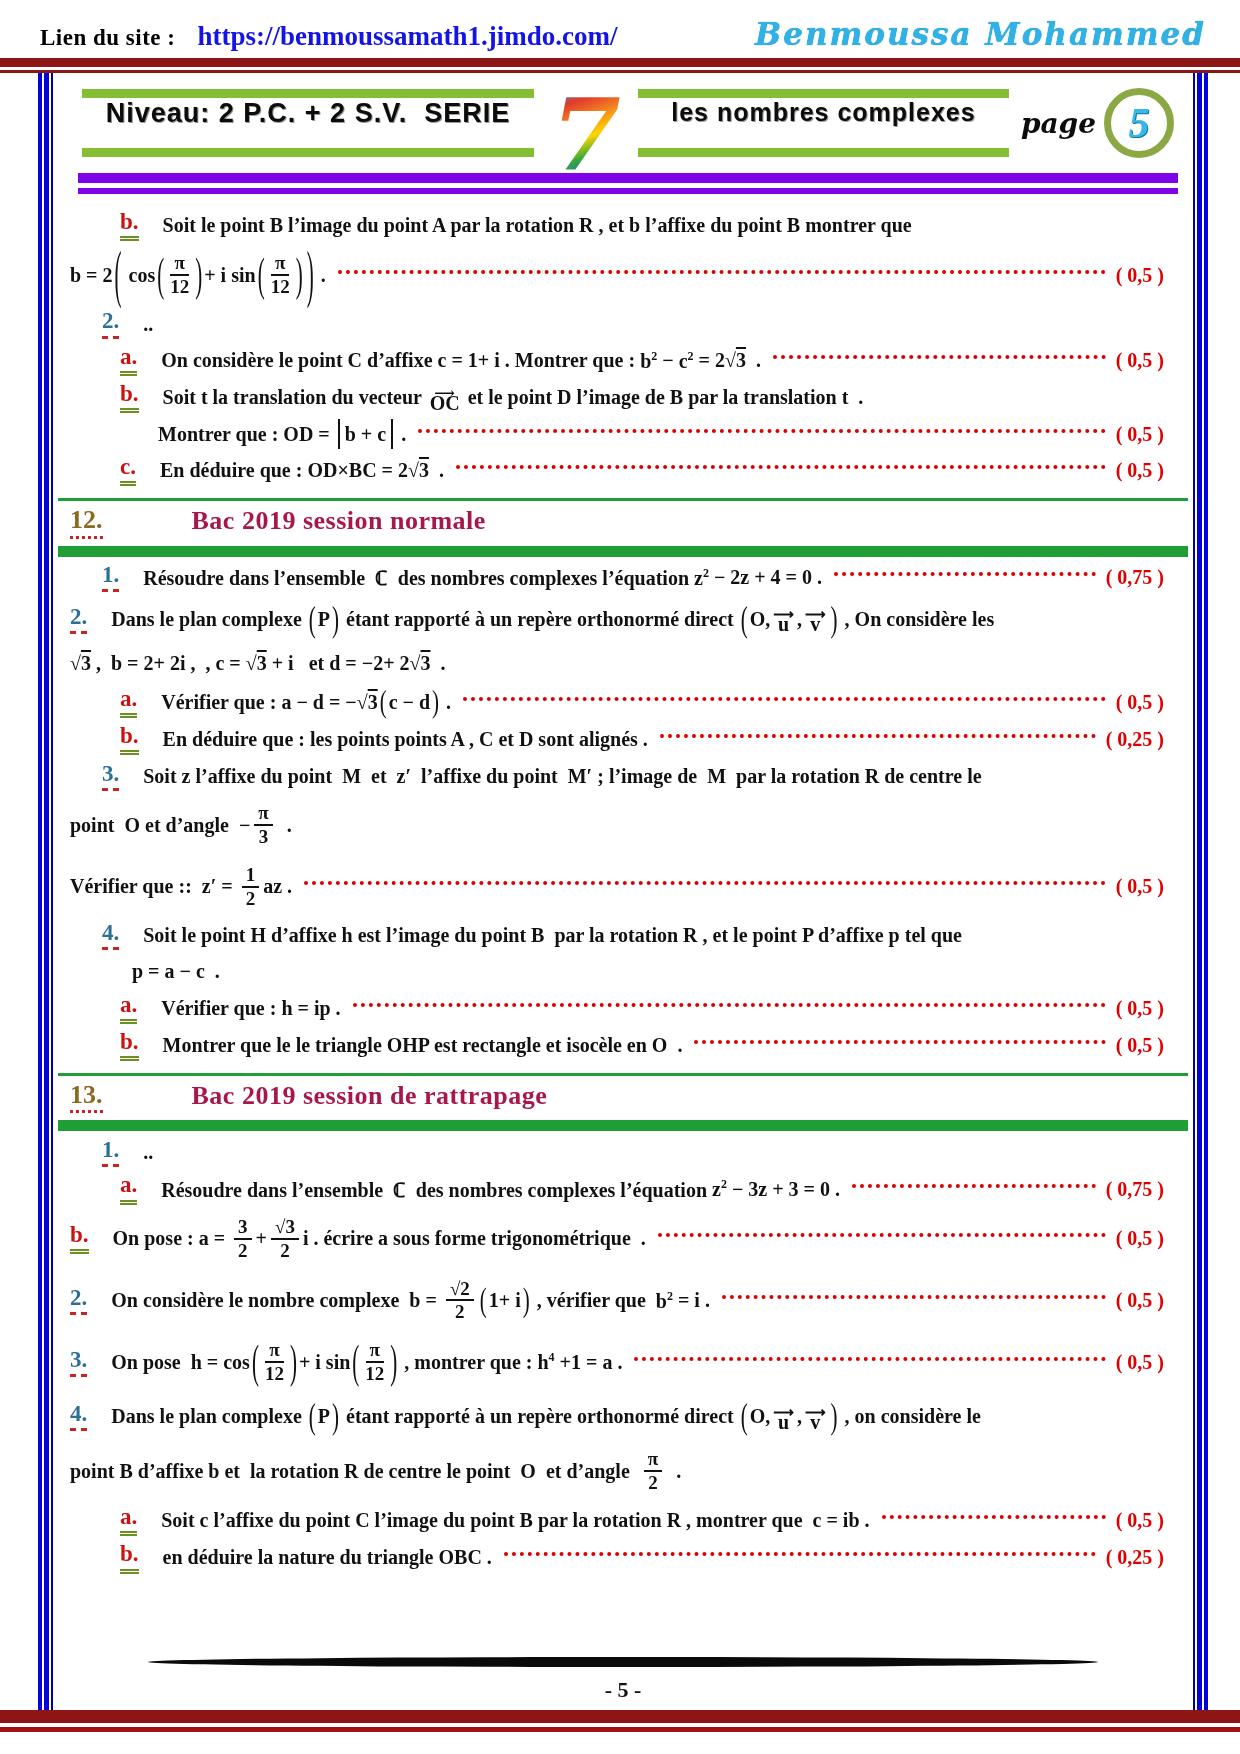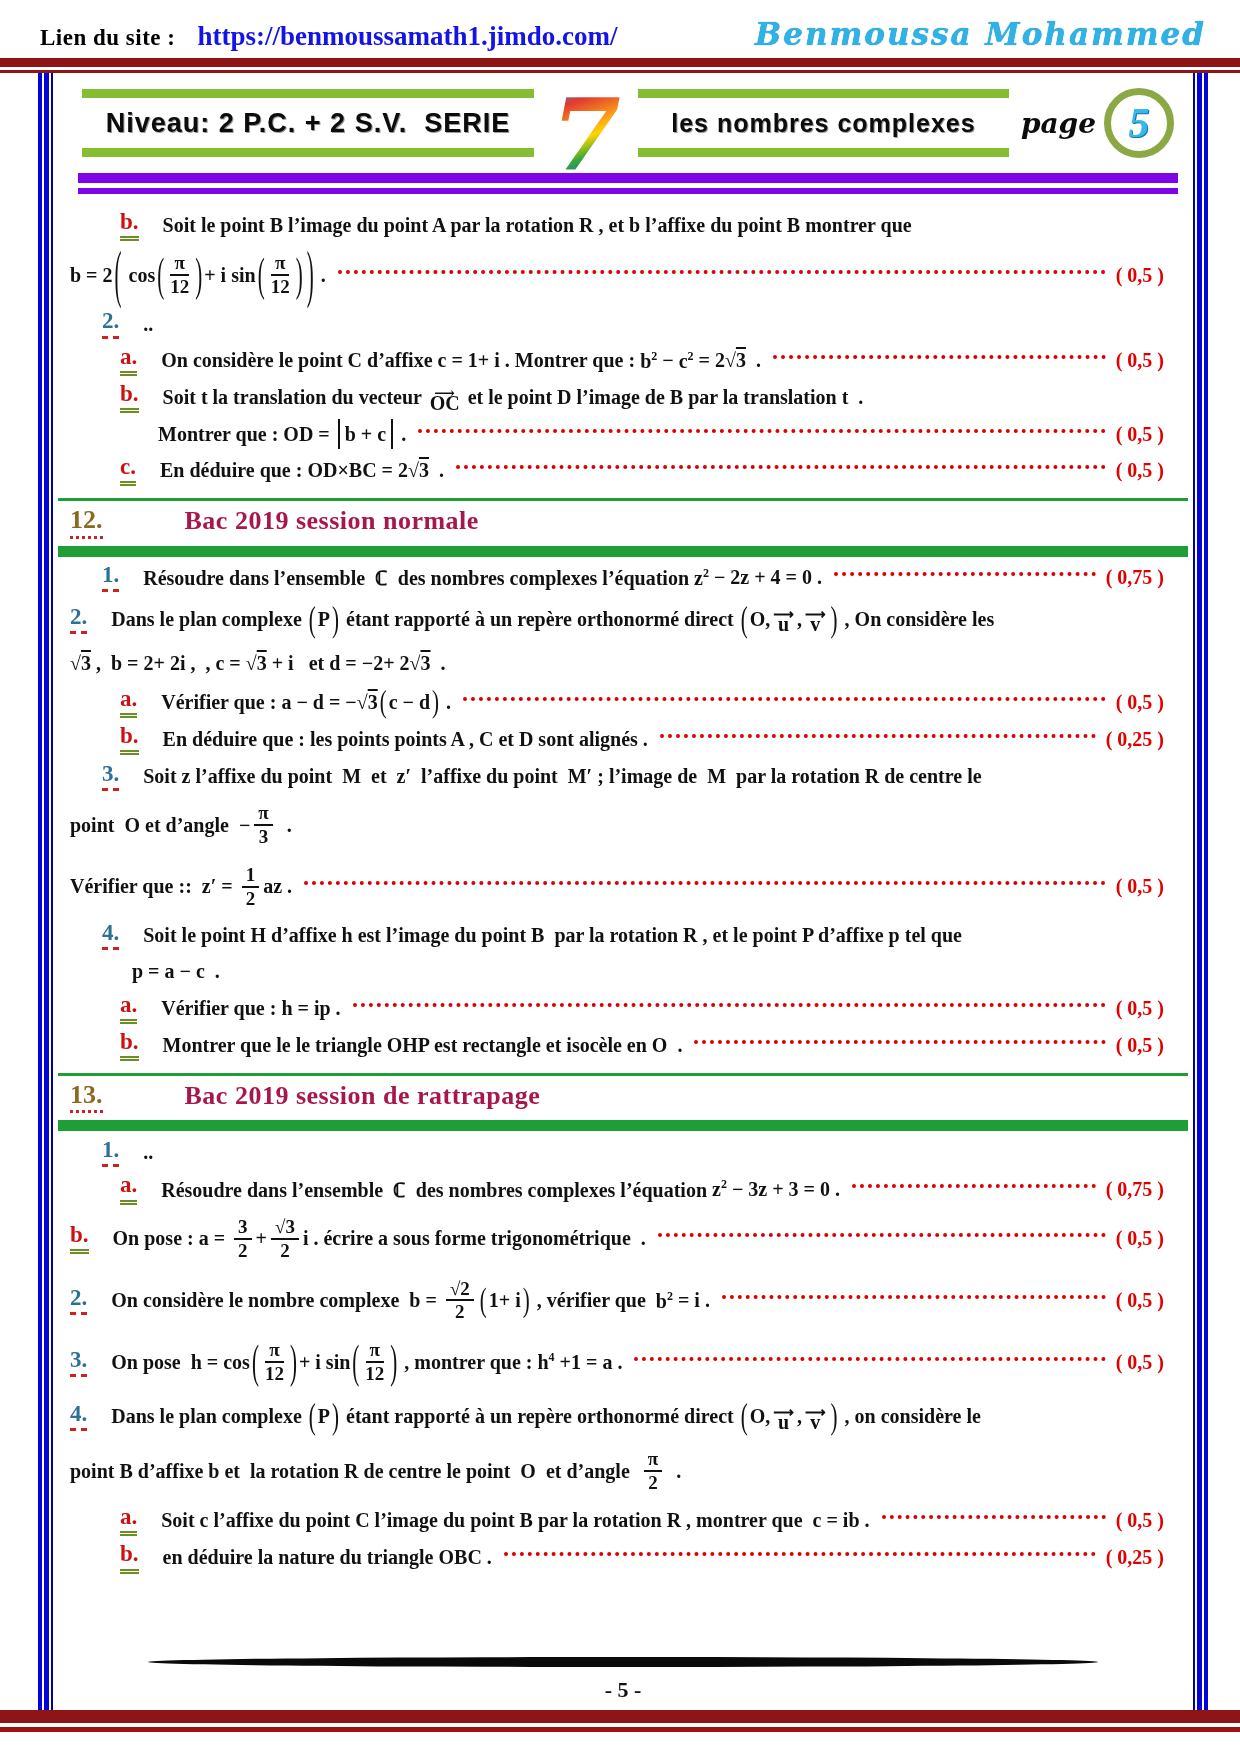--- a/index.html
+++ b/index.html
@@ -19,21 +19,21 @@
   .topbar { border-top:9px solid #8e1515; border-bottom:3px solid #8e1515; height:15px; background:#fff; }
 
   
   .frame { display:grid; grid-template-columns:16px 1fr 16px; margin:0 32px 0 38px; height:1638px; }
   .stripe-l { background:linear-gradient(to right,#0202dd 0 4px,#fff 4px 6px,#0202dd 6px 11px,#fff 11px 13px,#0000a0 13px 15px,#fff 15px 16px); }
   .stripe-r { background:linear-gradient(to left ,#0202dd 0 4px,#fff 4px 6px,#0202dd 6px 11px,#fff 11px 13px,#0000a0 13px 15px,#fff 15px 16px); }
   .inner { display:flex; flex-direction:column; padding:10px 4px 0 4px; overflow:hidden; }
 
   
   .banner { display:flex; align-items:stretch; margin:6px 14px 0 24px; height:68px; }
-  .b-block { border-top:9px solid #85bd33; border-bottom:9px solid #85bd33; display:flex; align-items:center; justify-content:center; }
+  .b-block { border-top:9px solid #85bd33; border-bottom:9px solid #85bd33; display:flex; justify-content:center; }
   .b-left  { width:452px; }
   .b-mid   { flex:1; }
   .b-niveau { font-family:"Liberation Sans","DejaVu Sans",sans-serif; font-weight:bold; font-size:27px; color:#0c0c0c;
               letter-spacing:1px; text-shadow:1px 1px 0 #9a9a9a; white-space:pre; }
   .b-subject { font-family:"Liberation Sans","DejaVu Sans",sans-serif; font-weight:bold; font-size:25px; color:#0c0c0c;
                letter-spacing:1px; text-shadow:1px 1px 0 #9a9a9a; }
   .b-seven-box { width:104px; display:flex; align-items:flex-start; justify-content:center; }
   .b-seven { font-family:"DejaVu Serif",serif; font-style:italic; font-weight:bold; font-size:100px; line-height:0.92;
              color:#f7941d;
              background:linear-gradient(160deg,#00a7e0 0%,#e23a2e 18%,#f7941d 38%,#ffd400 52%,#3aaa35 68%,#1d70b7 84%,#8e24aa 100%);
@@ -72,22 +72,22 @@
   .vec { display:inline-flex; flex-direction:column; align-items:center; line-height:0.75; margin:0 3px; }
   .vec .arr { font-size:0.72em; transform:translateY(3px); }
   .bigp { display:inline-block; font-weight:normal; margin:0 2px; font-size:1.05em; line-height:1; }
   .absx { border-left:2px solid #111; border-right:2px solid #111; padding:0 5px; margin:0 3px; line-height:1.5; }
   .leader { flex:1 1 auto; border-bottom:4px dotted #dd0000; margin:0 10px 7px 12px; min-width:24px; }
   .score { color:#e00000; font-size:20px; font-weight:bold; white-space:pre; flex:0 0 auto; }
 
   
   .section { margin-top:12px; }
   .sec-sep { height:3px; background:#1f9e35; margin:0 -24px 4px -12px; }
-  .sec-head { display:flex; align-items:baseline; margin:5px 0 7px 0; }
-  .sec-title { color:#a8174b; font-size:26px; font-weight:bold; margin-left:58px; letter-spacing:0.5px; }
+  .sec-head { display:flex; align-items:baseline; margin:5px 0 7px 0;gap:33px; }
+  .sec-title { color:#a8174b; font-size:26px; font-weight:bold; margin-left:32px; letter-spacing:0.5px; }
   .sec-bar { border-top:8px solid #1f9e35; border-bottom:3px solid #1f9e35; height:3px; background:#fff; margin:0 -24px 2px -12px; }
 
   
   .footer-block { margin-top:auto; padding-bottom:8px; }
   .taper { height:10px; width:950px; margin:0 auto 10px auto; background:#0a0a0a; border-radius:50%; }
   .pagenum { text-align:center; font-size:22px; font-weight:bold; color:#111; }
   .bottombar { position:absolute; left:0; right:0; bottom:22px; }
   .bb1 { height:13px; background:#8e1515; }
   .bb2 { height:5px; background:#a01212; margin-top:4px; }
 </style>

